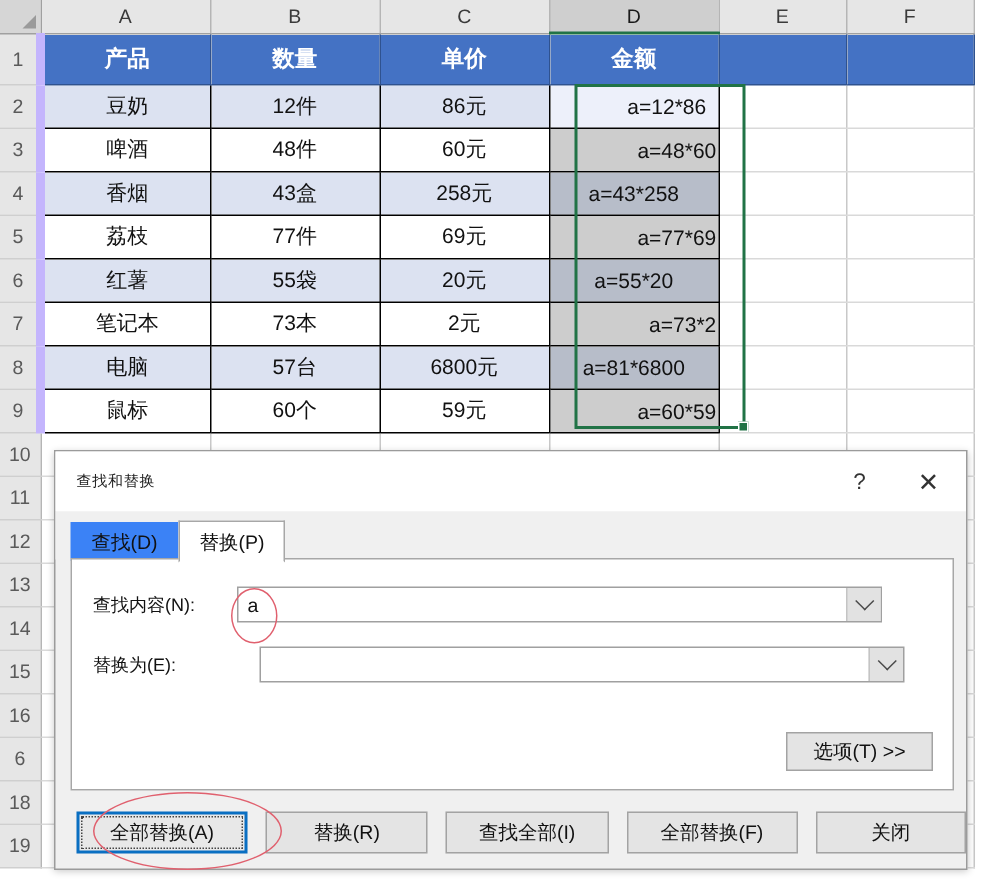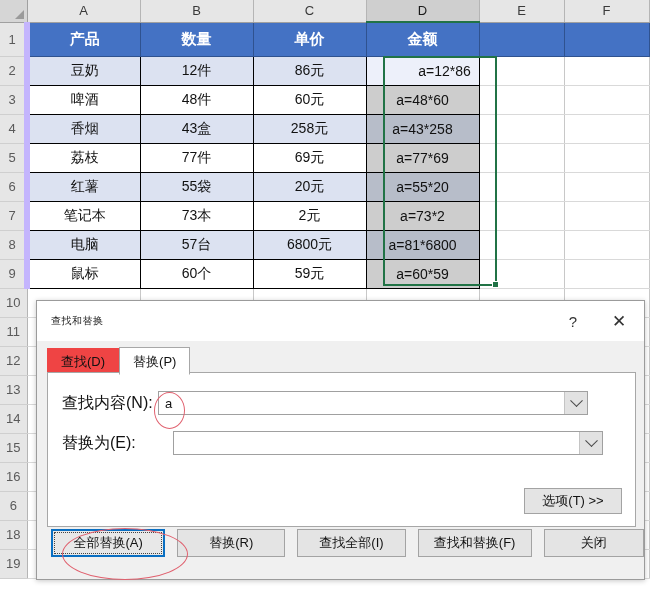--- a/index.html
+++ b/index.html
@@ -46,21 +46,21 @@
   .r-head td.cell{
     background:#4472c4;color:#fff;font-weight:bold;font-size:15px;
     border-right:1px solid #2f528f;border-bottom:1px solid #2f528f;
   }
   .band{background:#dce2f1;}
   .tbl-cell{border-right:1px solid #000;border-bottom:1px solid #000;}
   .tbl-left{border-left:6px solid #c4b5fd;}
 
   
   .d-active{background:#edf0fa !important;padding-left:45px;}
-  .d-sel-a{background:#cdcdcd !important;}
+  .d-sel-a{background:#cdcdcd !important;text-align:right;}
   .d-sel-b{background:#b7bdc9 !important;}
   .d-cell{font-style:normal;}
 
   
   #selbox{
     position:absolute;left:383px;top:56px;width:114px;height:230px;
     border:2px solid #217346;box-sizing:border-box;pointer-events:none;
   }
   #fillhandle{
     position:absolute;left:492px;top:281px;width:7px;height:7px;
@@ -87,37 +87,37 @@
   }
   #help-btn{right:50px;font-size:15px;}
   #close-btn{right:4px;font-size:17px;font-weight:300;}
 
   #tabstrip{
     height:32px;background:#f0f0f0;position:relative;padding-left:10px;
     display:flex;align-items:flex-end;
   }
   .tab{
     height:26px;line-height:26px;padding:0 13px;font-size:13px;color:#111;
-    background:#ef4444;border:1px solid transparent;box-sizing:border-box;
+    background:#3b82f6;border:1px solid transparent;box-sizing:border-box;
     position:relative;top:1px;
   }
   .tab.active{
     background:#fff;border:1px solid #a7a7a7;border-bottom:1px solid #fff;
     z-index:3;height:28px;line-height:28px;top:2px;
   }
 
   #panel{
     position:absolute;left:10px;top:71px;width:589px;height:155px;
     background:#fff;border:1px solid #a7a7a7;box-sizing:border-box;
   }
 
   .field-row{display:flex;align-items:center;height:26px;margin-left:14px;}
   #row-find{margin-top:17px;}
   #row-repl{margin-top:14px;gap:15px;}
-  .flabel{width:96px;font-size:16px;color:#111;}
+  .flabel{width:96px;font-size:12px;color:#111;}
   .combo{
     flex:0 0 430px;height:24px;border:1px solid #a0a0a0;background:#fff;
     box-sizing:border-box;display:flex;align-items:stretch;
   }
   .combo-input{
     flex:1;font-size:13px;color:#111;padding-left:6px;
     display:flex;align-items:center;
   }
   .combo-arrow{
     width:22px;background:#e2e2e2;border-left:1px solid #c4c4c4;
@@ -129,21 +129,21 @@
   }
 
   #options-btn{
     position:absolute;right:13px;bottom:12px;
     height:26px;min-width:98px;padding:0 10px;
     background:#e4e4e4;border:1px solid #a3a3a3;box-sizing:border-box;
     font-size:13px;color:#111;display:flex;align-items:center;justify-content:center;
   }
 
   #btnbar{
-    position:absolute;left:0;bottom:12px;width:100%;height:48px;
+    position:absolute;left:0;bottom:0;width:100%;height:48px;
     display:flex;align-items:center;
   }
   .dbtn{
     height:28px;background:#e4e4e4;border:1px solid #a3a3a3;box-sizing:border-box;
     font-size:13px;color:#111;display:flex;align-items:center;justify-content:center;
     margin-left:12px;
   }
   .dbtn.w1{width:116px;margin-left:14px;}
   .dbtn.w2{width:110px;}
   .dbtn.w3{width:110px;}
@@ -412,19 +412,19 @@
     <div id="options-btn">选项(T) &gt;&gt;</div>
   </div>
 
   <div id="btnbar">
     <div class="dbtn w1 focus">
       <span class="dotted"></span>
       <span>全部替换(A)</span>
     </div>
     <div class="dbtn w2">替换(R)</div>
     <div class="dbtn w3">查找全部(I)</div>
-    <div class="dbtn w4">查找和替换(F)</div>
+    <div class="dbtn w4">全部替换(F)</div>
     <div class="dbtn w5">关闭</div>
   </div>
 </div>
 
 <div class="ellipse" id="ell-input"></div>
 <div class="ellipse" id="ell-btn"></div>
 
 </body></html>

